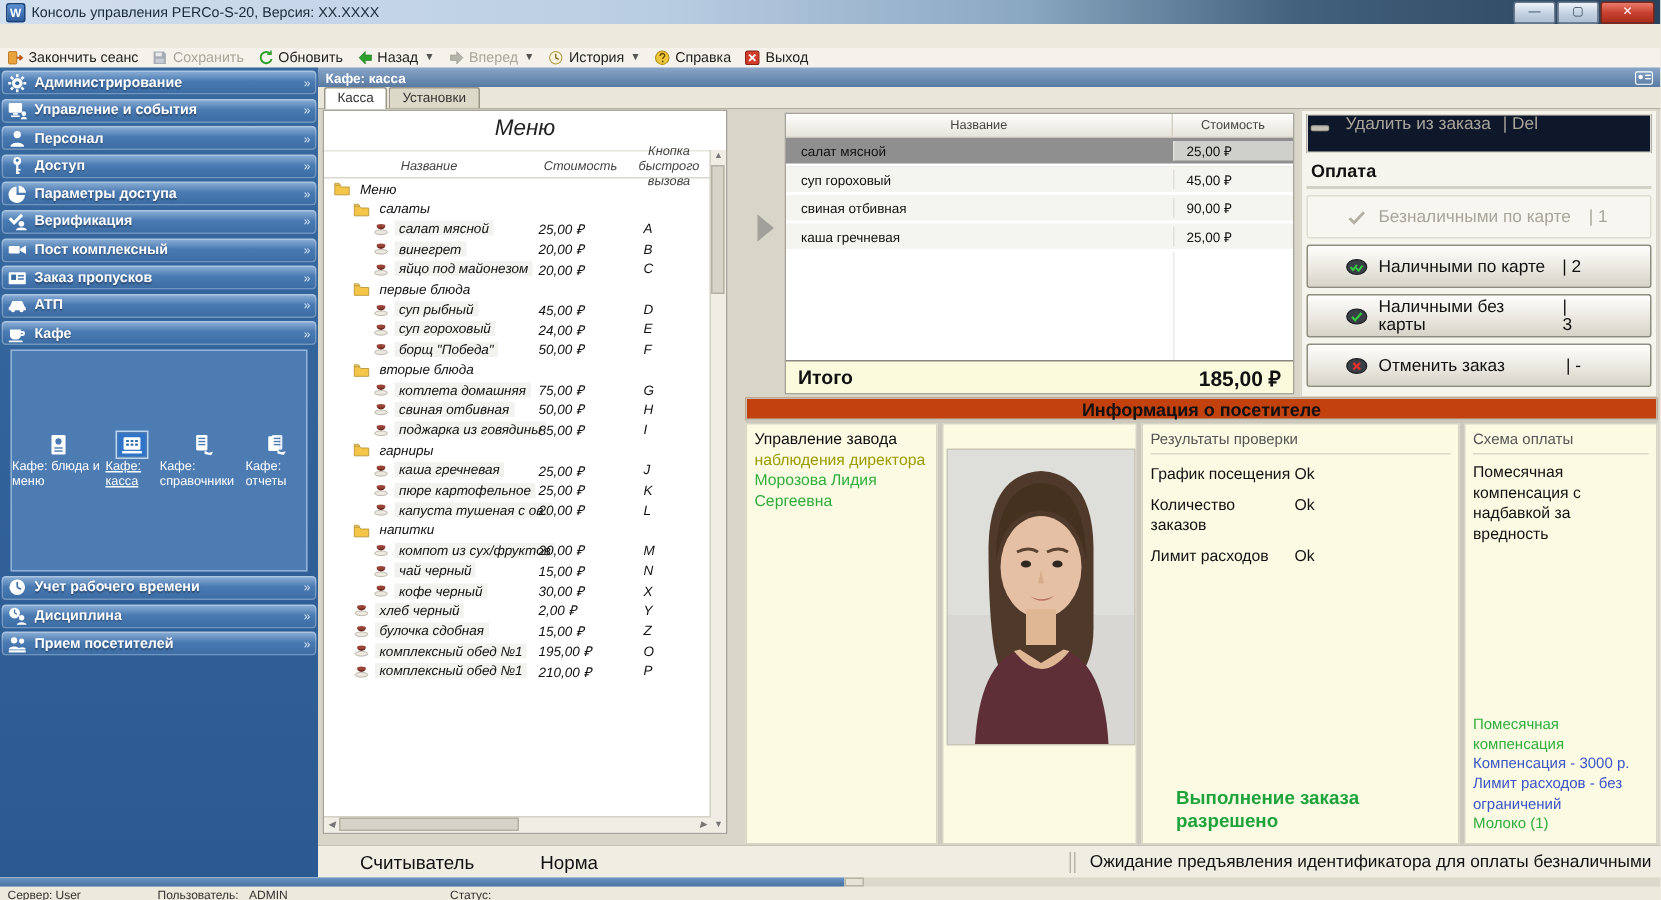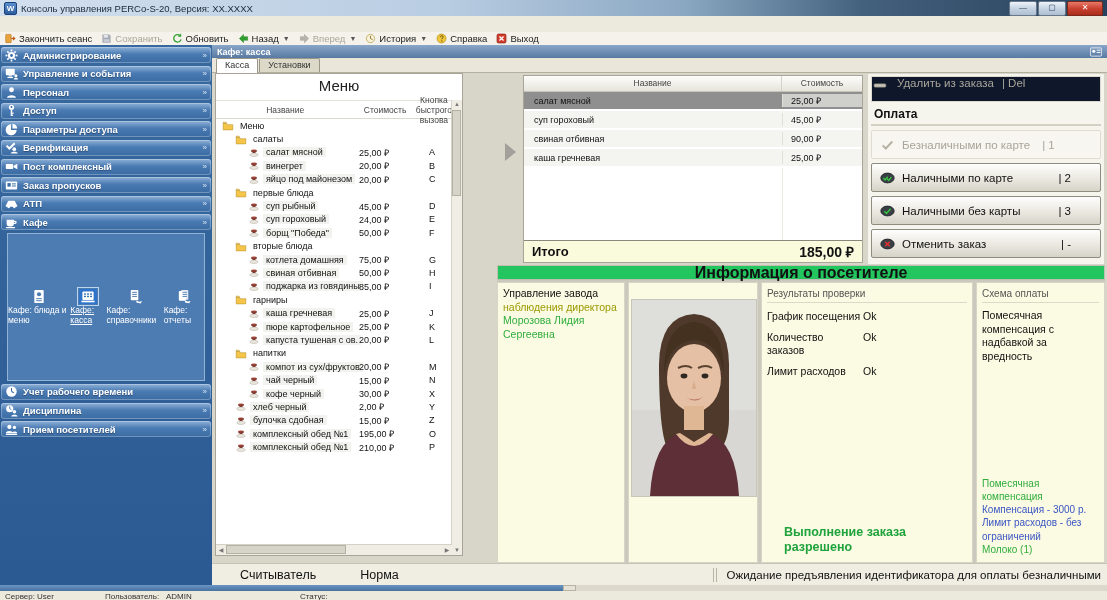--- a/index.html
+++ b/index.html
@@ -59,22 +59,22 @@
   .tabstrip{position:absolute;top:58px;left:212px;right:0;height:15px;background:#eae7da;
     border-bottom:1px solid #b4b0a0;display:flex;align-items:flex-end;padding-left:4px;box-sizing:border-box;}
   .tab{font-size:9px;height:13px;line-height:13px;padding:0 8px;margin-right:1px;
     border:1px solid #9a9688;border-bottom:none;border-radius:2px 2px 0 0;background:#ddd9c9;color:#333;}
   .tab.active{background:#fff;font-weight:normal;position:relative;top:1px;height:14px;}
 
   
   .workarea{position:absolute;top:73px;left:212px;right:0;bottom:37px;background:#d8d5c9;}
 
   
-  .menu-panel{position:absolute;left:3px;top:0;width:248px;bottom:7px;background:#fff;
-    border:1px solid #a8a49a;box-sizing:border-box;}
+  .menu-panel{position:absolute;left:3px;top:0;width:270px;bottom:7px;background:#fff;
+    border:1px solid #a8a49a;box-sizing:border-box;font-style:italic;}
   .menu-title{height:21px;text-align:center;font-size:15px;padding-top:3px;color:#222;}
   .menu-cols{position:absolute;top:26px;left:0;right:10px;height:17px;display:flex;align-items:center;
     border-top:1px solid #e6e3da;border-bottom:1px solid #dbd8ce;font-size:8.5px;color:#444;}
   .mc-name{width:140px;text-align:center;}
   .mc-price{width:62px;text-align:center;}
   .mc-key{flex:1;text-align:center;}
   .tree{position:absolute;top:45px;left:3px;right:12px;bottom:11px;overflow:hidden;font-size:9px;}
   .tree-row{height:13.4px;display:flex;align-items:center;position:relative;}
   .tree-ico{width:12px;height:11px;margin-right:3px;flex-shrink:0;}
   .tree-name{padding:0 3px;white-space:nowrap;}
@@ -110,29 +110,29 @@
 
   
   .actions-panel{position:absolute;left:655px;top:0;right:2px;height:192px;background:#f6f5ed;
     border:1px solid #d8d5ca;box-sizing:border-box;padding:2px 3px;}
   .act-remove{height:24px;border:1px solid #ddtae0;border:1px solid #ddd9ce;background:#0f172a;color:#a9a59b;
     display:flex;align-items:flex-start;gap:8px;padding:0 0;font-size:11.5px;}
   .act-ico{width:17px;height:14px;flex-shrink:0;}
   .pay-header{font-size:12px;font-weight:bold;color:#111;padding:5px 3px 3px;border-bottom:2px solid #d4d1c4;}
   .act-btn{height:27px;margin-top:4px;border:1px solid #8f8c80;border-radius:2px;
     background:linear-gradient(#fefefd,#eae8e0 55%,#d6d3c8);display:flex;align-items:center;gap:6px;
-    padding:0 7px;font-size:11.5px;color:#111;}
+    padding:0 24px;font-size:11.5px;color:#111;}
   .act-btn .key{margin-left:auto;padding-right:22px;}
   .act-btn.disabled{background:#f7f6f0;border-color:#e0dcd2;color:#a9a59b;}
   .act-btn.disabled .key{margin-left:6px;padding-right:0;}
 
   
   .info-panel{position:absolute;left:285px;top:192px;right:2px;bottom:0;background:#cbc8bd;}
-  .info-header{position:absolute;top:0;left:0;right:0;height:15px;background:#22c55e;
-    border:1px solid #c2bfb2;box-sizing:border-box;font-size:16px;font-weight:bold;
+  .info-header{position:absolute;top:0;left:0;right:0;height:15px;background:#c2410c;
+    border:1px solid #c2bfb2;box-sizing:border-box;font-size:12px;font-weight:bold;
     display:flex;align-items:center;justify-content:center;}
   .icol{position:absolute;top:17px;bottom:0;background:#fbfae2;border:1px solid #d8d5c6;
     box-sizing:border-box;padding:4px 5px;font-size:10.5px;line-height:1.3;}
   .col-person{left:0;width:128px;}
   .col-photo{left:131px;width:130px;padding:2px;}
   .col-checks{left:264px;width:212px;}
   .col-scheme{left:479px;width:129px;}
   .v-dept{color:#111;}
   .v-pos{color:#9b9b00;}
   .v-name{color:#2fae3e;}

